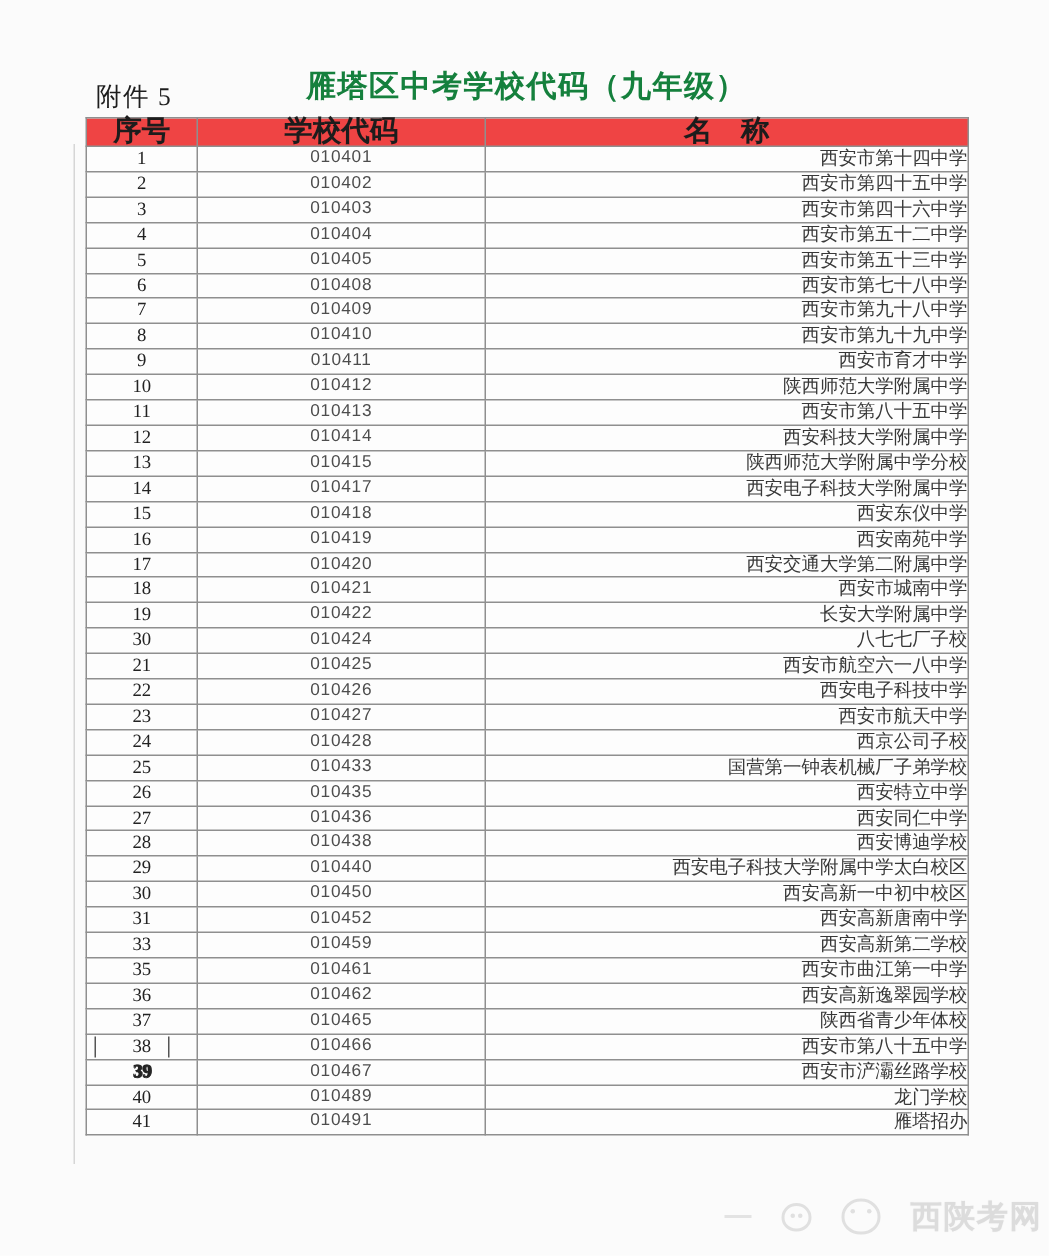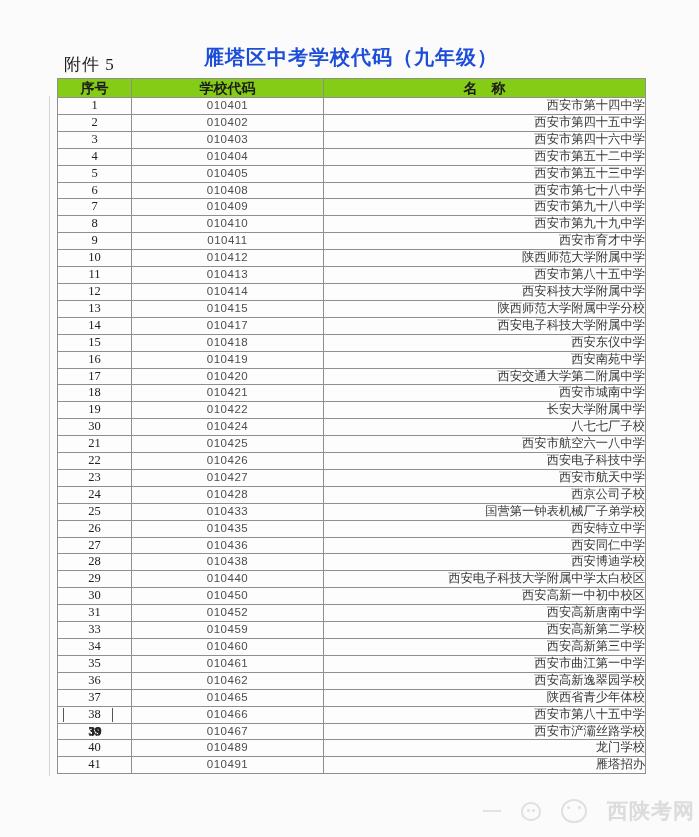--- a/index.html
+++ b/index.html
@@ -13,41 +13,41 @@
   }
   .page{position:absolute;inset:0;}
 
   .attachment{
     position:absolute;left:64px;top:17px;
     font-family:"Liberation Serif",serif;
     font-size:17px;color:#1d1d1d;letter-spacing:1px;margin-top:36px;
   }
   .title{
     position:absolute;left:57px;top:44px;width:588px;
-    text-align:center;font-size:20px;font-weight:bold;color:#1d4ed8;
+    text-align:center;font-size:20px;font-weight:bold;color:#15803d;
     letter-spacing:1px;
   }
 
   .scan-line{
     position:absolute;left:49px;top:96px;width:1px;height:680px;
     background:#d6d6d6;
   }
 
   table.codes{
     position:absolute;left:57px;top:78px;width:588px;
     border-collapse:collapse;table-layout:fixed;
     background:#fdfdfd;
   }
   table.codes, table.codes th, table.codes td{
     border:1px solid #8f8f8f;
   }
   table.codes{border:1.4px solid #5e5e5e;}
   th{
-    height:18px;background:#84cc16;
-    font-size:14px;font-weight:bold;color:#1c1c1c;
+    height:18px;background:#ef4444;
+    font-size:19px;font-weight:bold;color:#1c1c1c;
     padding:0;line-height:18px;border-bottom:1.4px solid #7a7a7a;
   }
   td{
     height:15.9px;padding:0;line-height:15.9px;
     font-size:12px;color:#3a3a3a;
     white-space:nowrap;overflow:hidden;
   }
   col.c-no{width:74px;}
   col.c-code{width:192px;}
   col.c-name{width:322px;}
@@ -402,29 +402,20 @@
         
         <span class="no-text">33</span>
         
       </td>
       <td class="code">010459</td>
       <td class="name">西安高新第二学校</td>
     </tr>
         <tr>
       <td class="no">
         
-        <span class="no-text">34</span>
-        
-      </td>
-      <td class="code">010460</td>
-      <td class="name">西安高新第三中学</td>
-    </tr>
-        <tr>
-      <td class="no">
-        
         <span class="no-text">35</span>
         
       </td>
       <td class="code">010461</td>
       <td class="name">西安市曲江第一中学</td>
     </tr>
         <tr>
       <td class="no">
         
         <span class="no-text">36</span>

